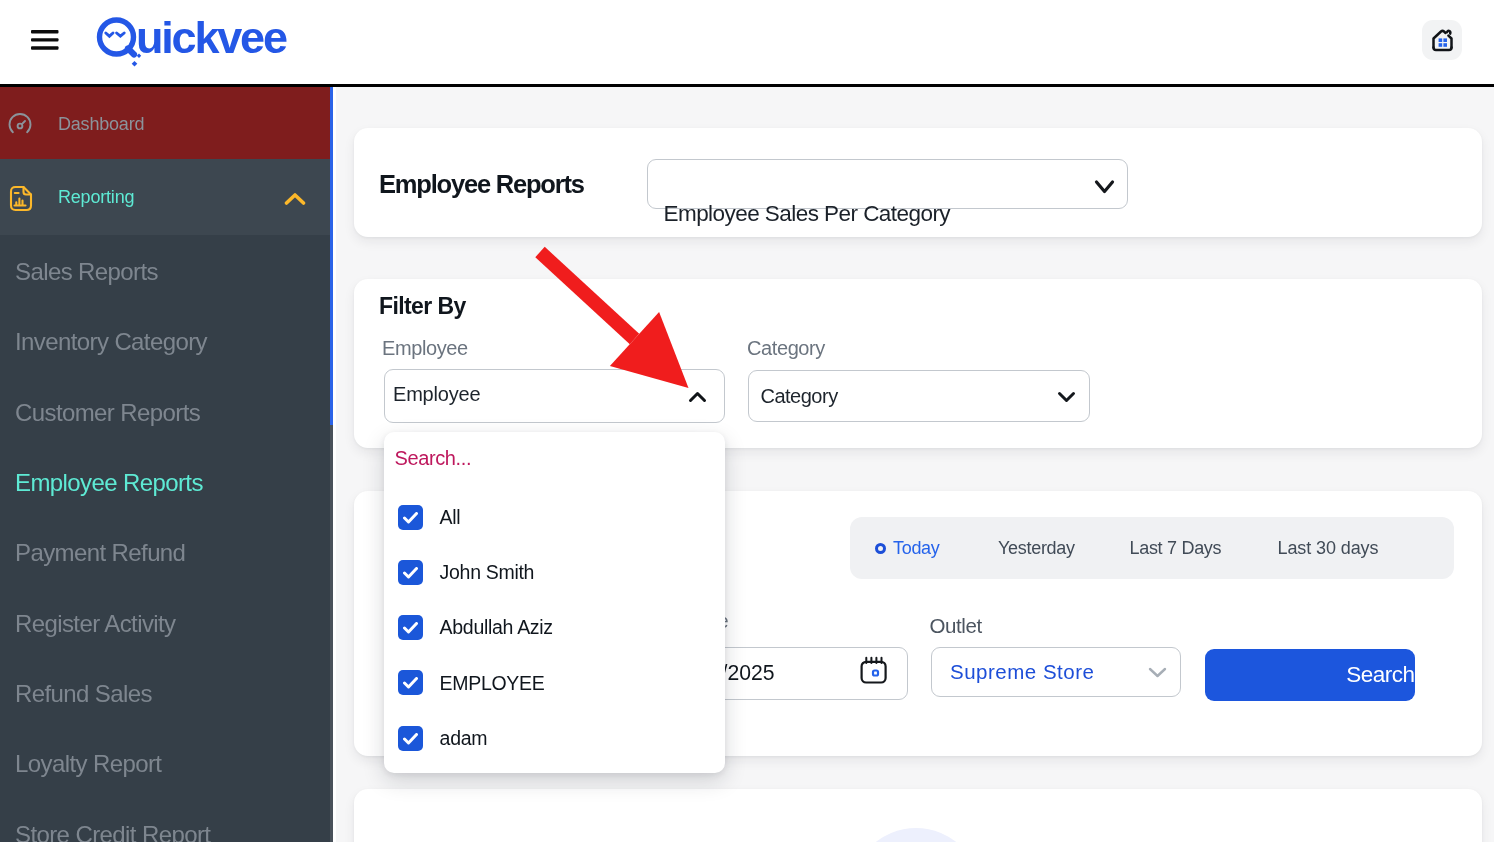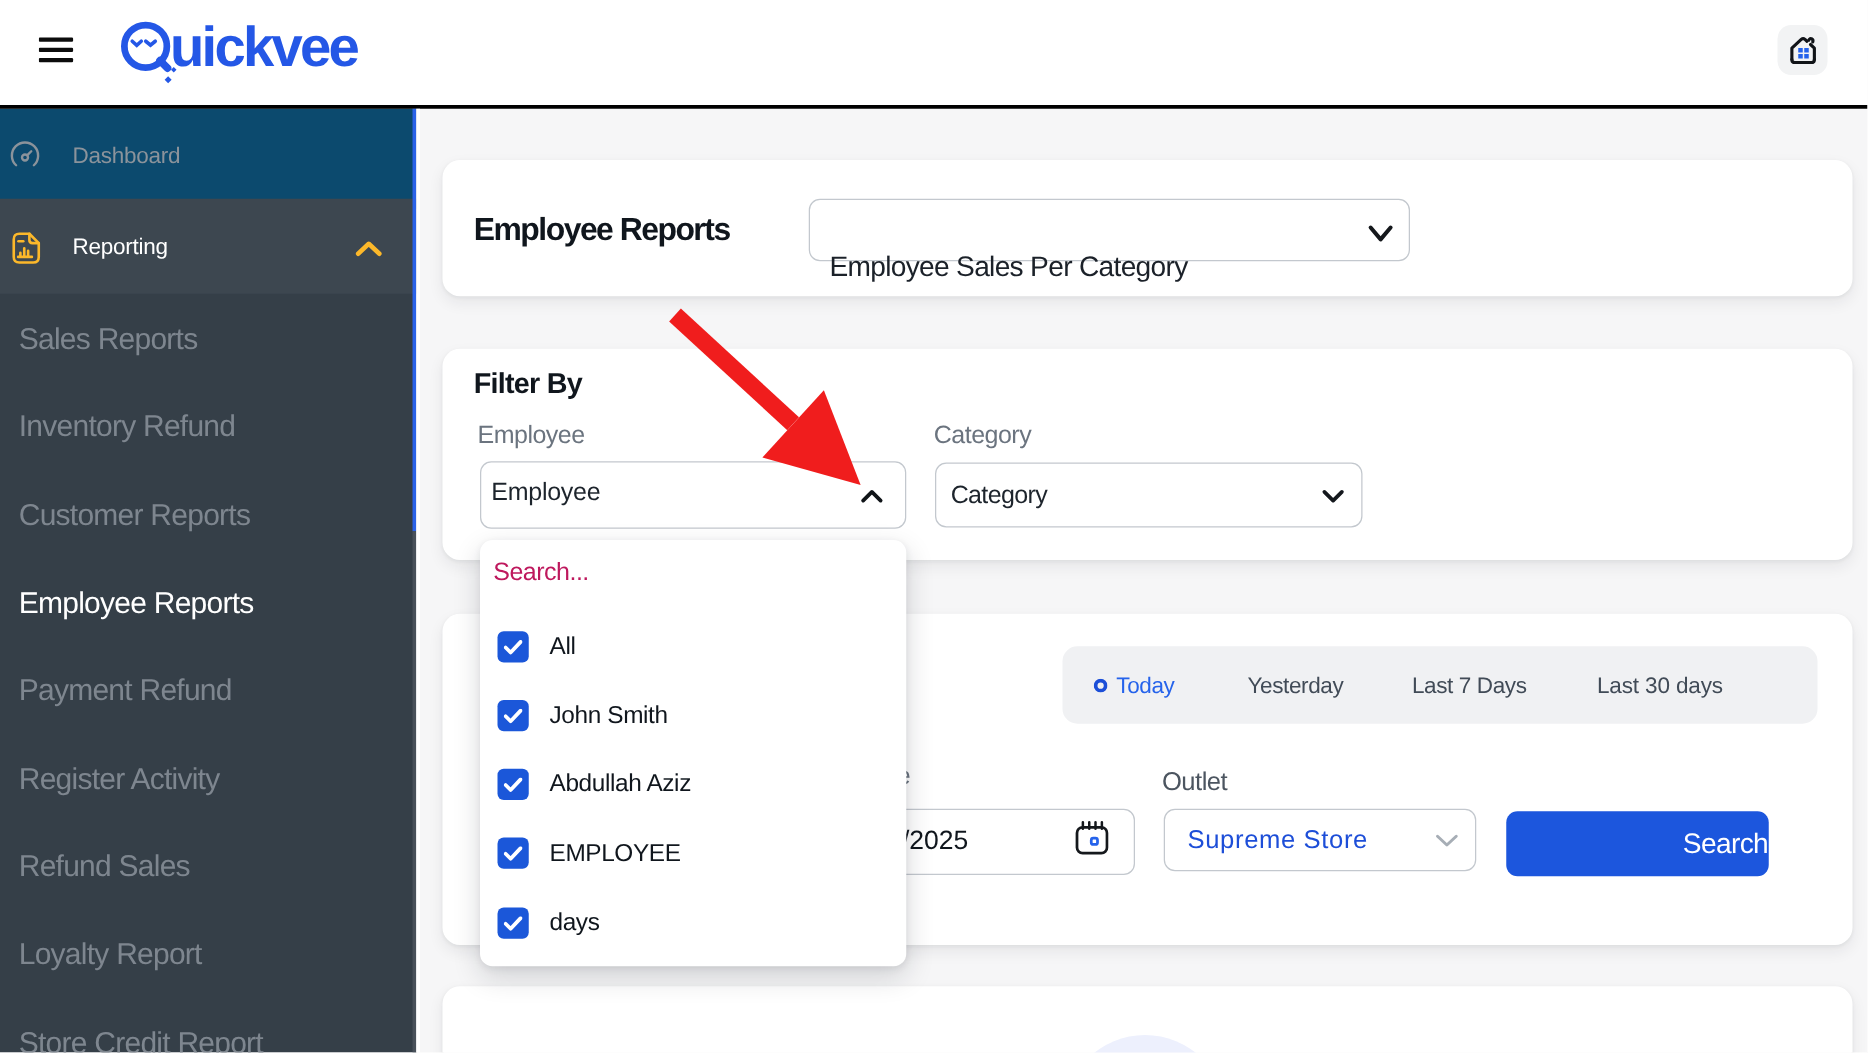--- a/index.html
+++ b/index.html
@@ -7,25 +7,25 @@
 body { position:relative; }
 .abs { position:absolute; }
 
 
 .header { position:absolute; left:0; top:0; width:1494px; height:84px; background:#fff; }
 .homebtn { position:absolute; left:1422px; top:20px; width:40px; height:40px; background:#f2f3f4; border-radius:11px; }
 .blackline { position:absolute; left:0; top:84px; width:1494px; height:3px; background:#000; z-index:5; }
 
 
 .sidebar { position:absolute; left:0; top:87px; width:333px; height:755px; background:#353f48; z-index:4; }
-.row-dash { position:absolute; left:0; top:0; width:333px; height:80px; background:#0c4a6e; }
+.row-dash { position:absolute; left:0; top:0; width:333px; height:80px; background:#7f1d1d; }
 .row-rep  { position:absolute; left:0; top:72px; width:333px; height:76px; background:#3d4750; }
 .side-label { position:absolute; font-size:18px; letter-spacing:-0.2px; color:#8b939b; white-space:nowrap; }
 .sub-item { position:absolute; left:15px; font-size:24px; letter-spacing:-0.6px; color:#7e868f; white-space:nowrap; }
-.yellow { color:#ffffff; }
+.yellow { color:#5eead4; }
 .thumb-blue { position:absolute; left:330px; top:87px; width:3px; height:338px; background:#2b63e8; z-index:6; }
 .thumb-gray { position:absolute; left:330px; top:425px; width:3px; height:417px; background:#49515a; z-index:6; }
 .whitestrip { position:absolute; left:333px; top:87px; width:3px; height:755px; background:#ffffff; z-index:6; }
 
 
 .main { position:absolute; left:336px; top:87px; width:1158px; height:755px; background:#f6f6f7; }
 .card { position:absolute; left:354px; width:1127.5px; background:#fff; border-radius:14px; box-shadow:0 5px 12px rgba(25,30,40,.07), 0 1px 3px rgba(25,30,40,.05); }
 #card1 { top:128px; height:108.5px; }
 #card2 { top:278.5px; height:169.5px; }
 #card3 { top:491px; height:264.5px; }
@@ -108,21 +108,21 @@
         <path d="M5.5 20.5 L16.5 20.5"></path>
         <path d="M7.3 20 L7.3 17.2 M10.4 20 L10.4 13.6 M13.5 20 L13.5 15.6"></path>
       </g>
     </svg>
     <div class="side-label yellow" style="left:58px; top:28px;">Reporting</div>
     <svg class="abs" style="left:284px; top:32.5px;" width="22" height="14" viewBox="0 0 22 14">
       <path d="M2.5 11 L11 3 L19.5 11" fill="none" stroke="#fcb82a" stroke-width="3.6" stroke-linecap="round" stroke-linejoin="round"></path>
     </svg>
   </div>
   <div class="sub-item" style="top:171px;">Sales Reports</div>
-  <div class="sub-item" style="top:241px;">Inventory Refund</div>
+  <div class="sub-item" style="top:241px;">Inventory Category</div>
   <div class="sub-item" style="top:312px;">Customer Reports</div>
   <div class="sub-item yellow" style="top:382px;">Employee Reports</div>
   <div class="sub-item" style="top:452px;">Payment Refund</div>
   <div class="sub-item" style="top:523px;">Register Activity</div>
   <div class="sub-item" style="top:593px;">Refund Sales</div>
   <div class="sub-item" style="top:663px;">Loyalty Report</div>
   <div class="sub-item" style="top:734px;">Store Credit Report</div>
 </div>
 <div class="thumb-blue"></div>
 <div class="thumb-gray"></div>
@@ -177,21 +177,21 @@
   <svg class="abs" style="left:19.5px; top:245px;" width="15" height="12" viewBox="0 0 15 12">
       <path d="M1.5 6 L5.5 10 L13.5 1.5" fill="none" stroke="#fff" stroke-width="3" stroke-linecap="round" stroke-linejoin="round"></path>
     </svg>
   <svg class="abs" style="left:19.5px; top:300.5px;" width="15" height="12" viewBox="0 0 15 12">
       <path d="M1.5 6 L5.5 10 L13.5 1.5" fill="none" stroke="#fff" stroke-width="3" stroke-linecap="round" stroke-linejoin="round"></path>
     </svg>
   <div class="chklbl" style="top:74px;">All</div>
   <div class="chklbl" style="top:129px;">John Smith</div>
   <div class="chklbl" style="top:184px;">Abdullah Aziz</div>
   <div class="chklbl" style="top:239.5px;">EMPLOYEE</div>
-  <div class="chklbl" style="top:295px;">days</div>
+  <div class="chklbl" style="top:295px;">adam</div>
 </div>
 
 <div class="pills">
   <svg class="abs" style="left:25.5px; top:26px;" width="11" height="11" viewBox="0 0 11 11">
     <circle cx="5.5" cy="5.5" r="4" fill="none" stroke="#1c4fd8" stroke-width="3"></circle>
   </svg>
   <div class="pill-t" style="left:43.5px; color:#2563eb; font-weight:500;">Today</div>
   <div class="pill-t" style="left:148.5px;">Yesterday</div>
   <div class="pill-t" style="left:280px;">Last 7 Days</div>
   <div class="pill-t" style="left:428px; letter-spacing:-0.1px;">Last 30 days</div>

